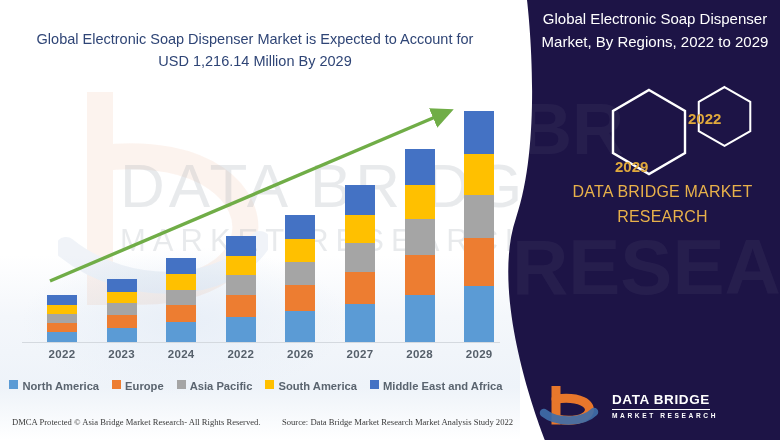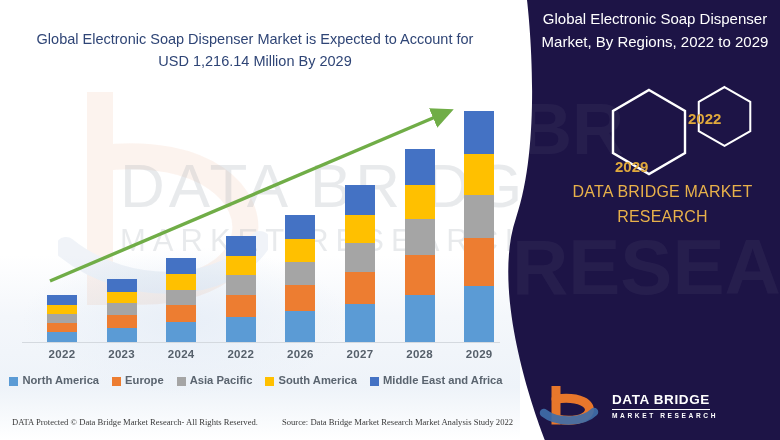--- a/index.html
+++ b/index.html
@@ -32,21 +32,21 @@
   .bar{position:absolute;width:30px;bottom:0;display:flex;flex-direction:column-reverse;}
   .seg{width:100%;}
   .xlabel{position:absolute;top:348px;width:56px;text-align:center;font-size:11.5px;
     font-weight:700;color:#56606b;letter-spacing:.3px;}
 
   .arrow{position:absolute;left:0;top:0;width:520px;height:372px;pointer-events:none;}
 
   
   .legend{position:absolute;left:0;top:374px;width:512px;display:flex;justify-content:center;
     align-items:center;gap:13px;flex-wrap:nowrap;}
-  .legend-item{display:flex;align-items:flex-end;gap:4px;white-space:nowrap;}
+  .legend-item{display:flex;align-items:flex-start;gap:4px;white-space:nowrap;margin-top:6px;}
   .swatch{width:9px;height:9px;display:inline-block;}
   .legend-label{font-size:11.2px;font-weight:700;color:#5a646f;}
 
   
   .footer{position:absolute;left:0;top:415px;width:520px;height:20px;}
   .footer-left{position:absolute;left:12px;top:2px;font-family:"Liberation Serif",serif;
     font-size:8.6px;color:#3a3a3a;white-space:nowrap;}
   .footer-right{position:absolute;left:282px;top:2px;font-family:"Liberation Serif",serif;
     font-size:8.6px;color:#3a3a3a;white-space:nowrap;}
 
@@ -183,21 +183,21 @@
           <span class="swatch" style="background: rgb(255, 192, 0);"></span>
           <span class="legend-label">South America</span>
         </div>
         <div class="legend-item">
           <span class="swatch" style="background: rgb(68, 114, 196);"></span>
           <span class="legend-label">Middle East and Africa</span>
         </div>
       </div>
 
     <div class="footer">
-      <div class="footer-left">DATA Protected © Data Bridge Market Research- All Rights Reserved.</div>
+      <div class="footer-left">DMCA Protected © Asia Bridge Market Research- All Rights Reserved.</div>
       <div class="footer-right">Source: Data Bridge Market Research Market Analysis Study 2022</div>
     </div>
   </div>
 
   <div class="right-panel">
     <svg width="780" height="440" viewBox="0 0 780 440" style="position:absolute;left:0;top:0;">
       <path d="M527 0 L780 0 L780 440 L545 440 C545 440 488 300 516 218 C544 136 527 0 527 0 Z" fill="#1d1446"></path>
     </svg>
 
     <div class="rp-wm" style="left:520px;top:88px;font-size:72px;">BR</div>

